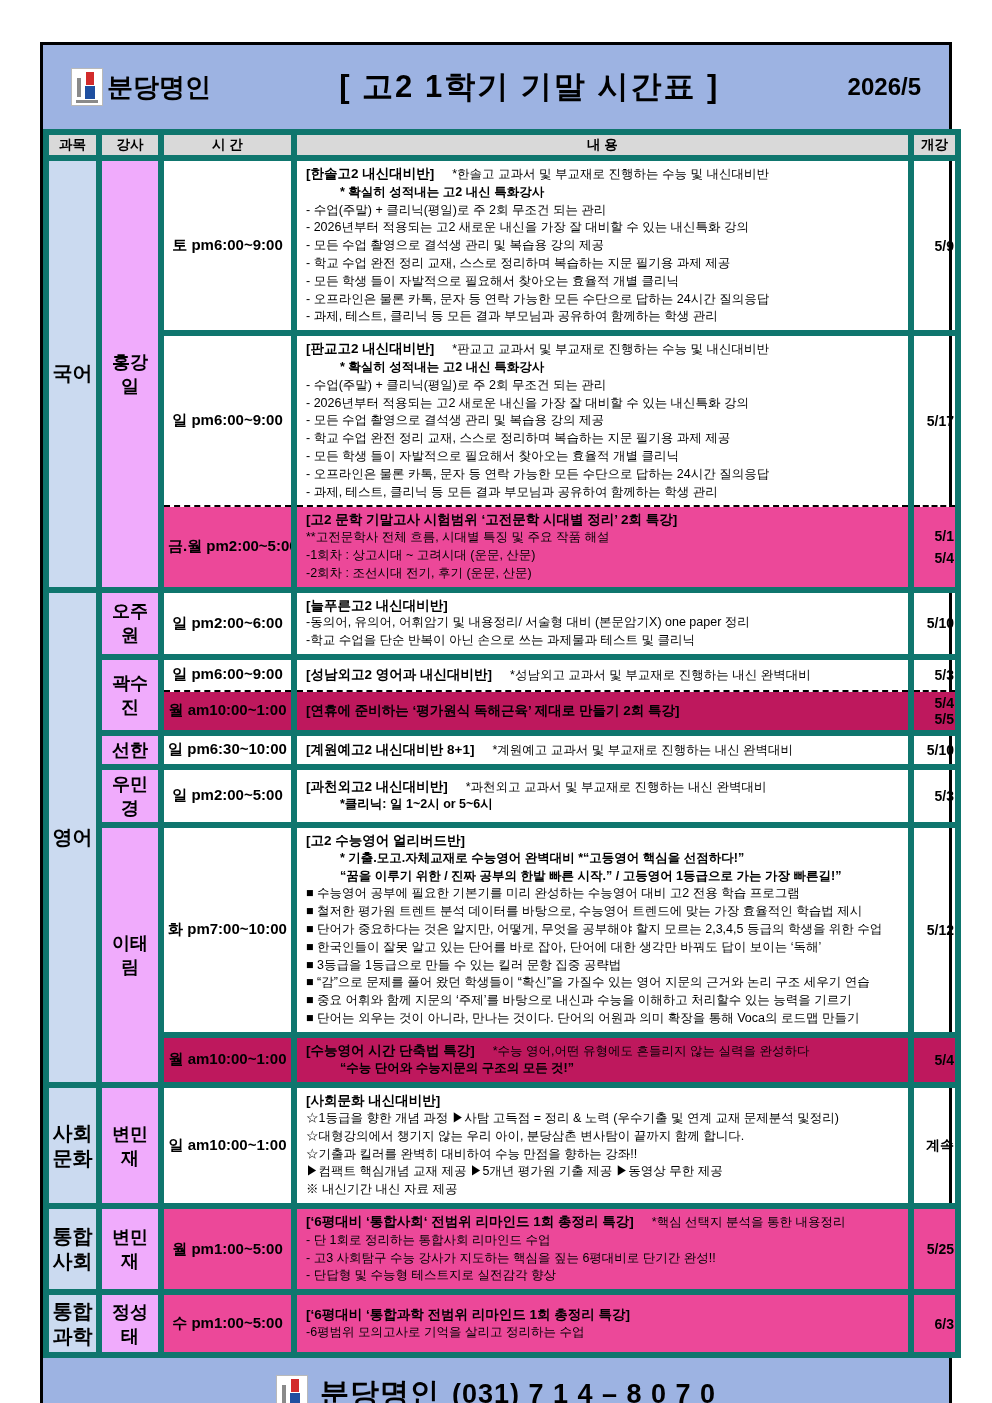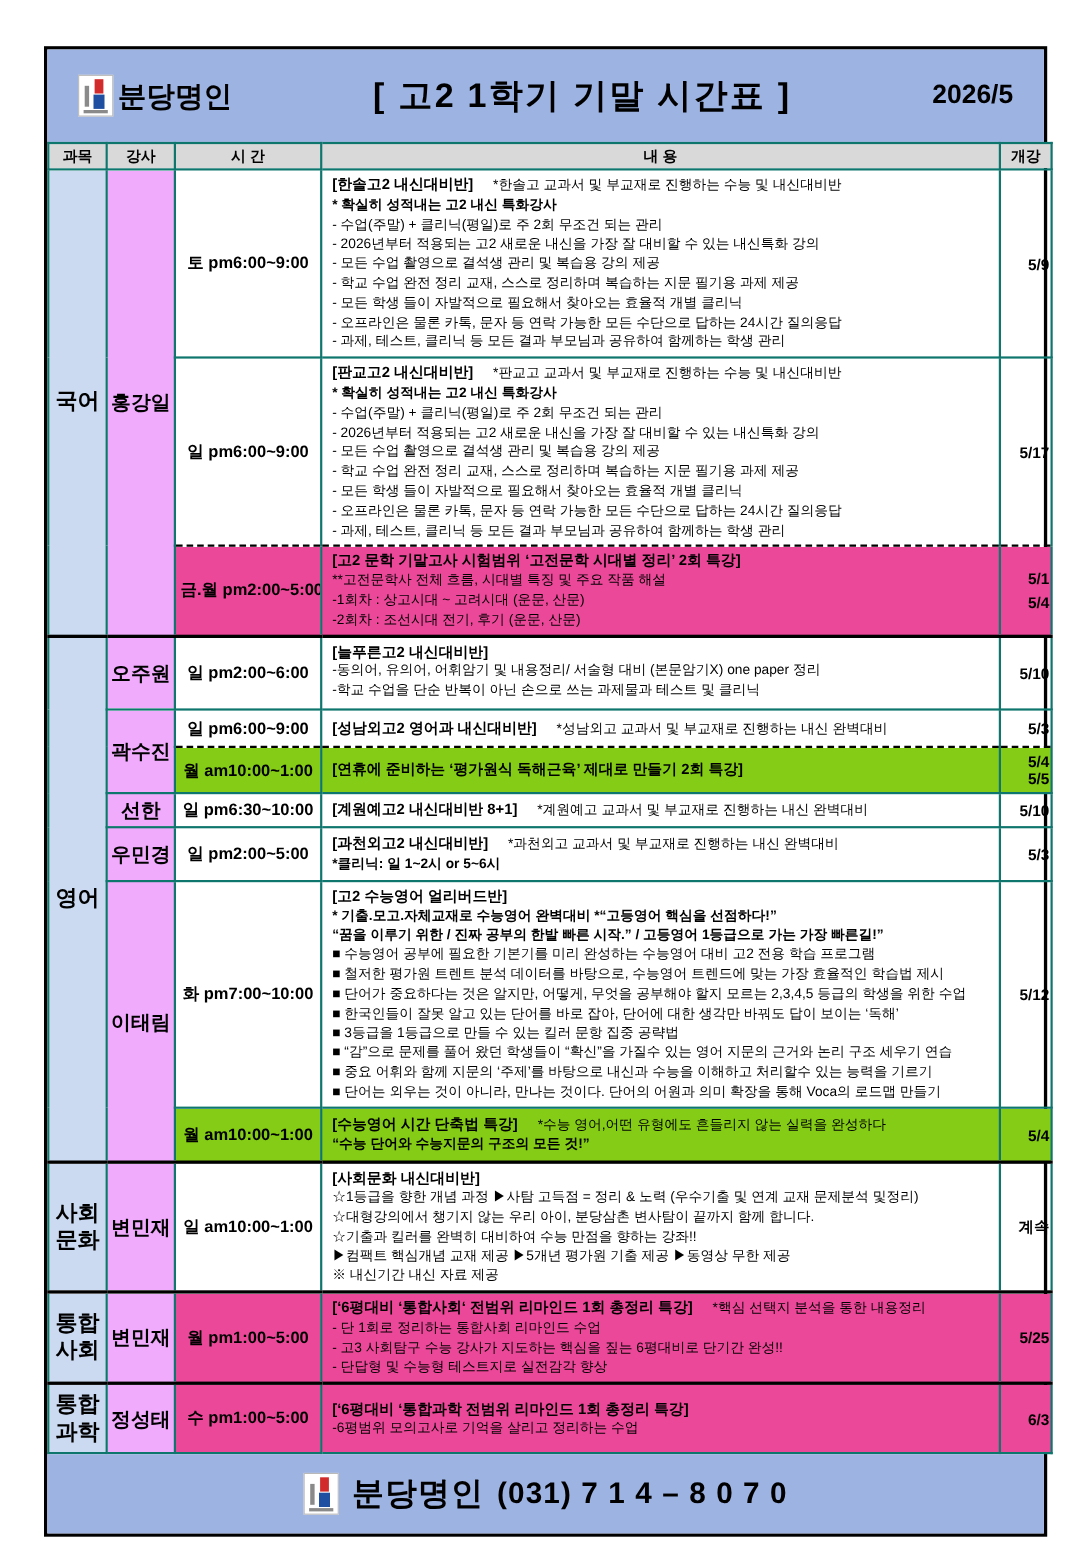--- a/index.html
+++ b/index.html
@@ -23,35 +23,35 @@
   
   .logo{position:relative;width:30px;height:36px;background:#fff;border:1px solid #b9b9b9;display:inline-block;flex:0 0 auto;}
   .logo .lbar{position:absolute;left:5px;top:9px;width:4px;height:19px;background:#8a8a8a;}
   .logo .rbar-red{position:absolute;left:14px;top:3px;width:8px;height:13px;background:#d22b2b;}
   .logo .rbar-blue{position:absolute;left:13px;top:17px;width:10px;height:13px;background:#1f4fa0;}
   .logo .base{position:absolute;left:4px;bottom:2px;width:22px;height:3px;background:#8a8a8a;}
   
   table{border-collapse:collapse;table-layout:fixed;width:100%;}
   col.c-subj{width:53px;} col.c-teach{width:62px;} col.c-time{width:133px;}
   col.c-cont{width:617px;} col.c-start{width:47px;}
-  th,td{border:2px solid #0f766e;box-sizing:border-box;overflow:hidden;vertical-align:middle;}
+  th,td{border:6px solid #0f766e;box-sizing:border-box;overflow:hidden;vertical-align:middle;}
   thead th{background:#D9D9D9;font-size:13.5px;font-weight:bold;height:24px;padding:1px 2px;}
   .subj{background:#CBDAF0;font-size:20px;font-weight:bold;text-align:center;line-height:1.25;padding:2px;}
   .teach{background:#f0abfc;font-size:18px;font-weight:bold;text-align:center;padding:2px;}
   .time{font-size:15px;font-weight:600;text-align:center;padding:2px 4px;white-space:nowrap;}
   .start{font-size:14px;font-weight:bold;text-align:right;padding:2px 1px;}
   .start .two{line-height:1.6;}
   .content{padding:4px 9px;vertical-align:top;}
   .content.vmid{vertical-align:middle;}
   .line{font-size:12.5px;line-height:17.8px;white-space:nowrap;}
-  .b{font-weight:bold;}
+  .b{font-weight:bold;margin-left:34px;}
   .tt{font-size:13.5px;font-weight:bold;}
   .note{font-size:12.5px;font-weight:normal;margin-left:18px;}
   .ly{background:#ec4899;}       
-  .by{background:#84cc16;}
+  .by{background:#be185d;}
   .thick{border-top:3px solid #000;}
   .nb{border-bottom:none;}
   .dt{border-top:2.5px dashed #000;}
   .bold-time{font-weight:bold;}
   
   .foot{
     background:#9DB3E2;height:72px;display:flex;align-items:center;justify-content:center;gap:12px;
   }
   .foot .ftxt{font-size:29px;font-weight:bold;letter-spacing:1px;}
   .foot .phone{font-size:27px;font-weight:bold;letter-spacing:1px;}

